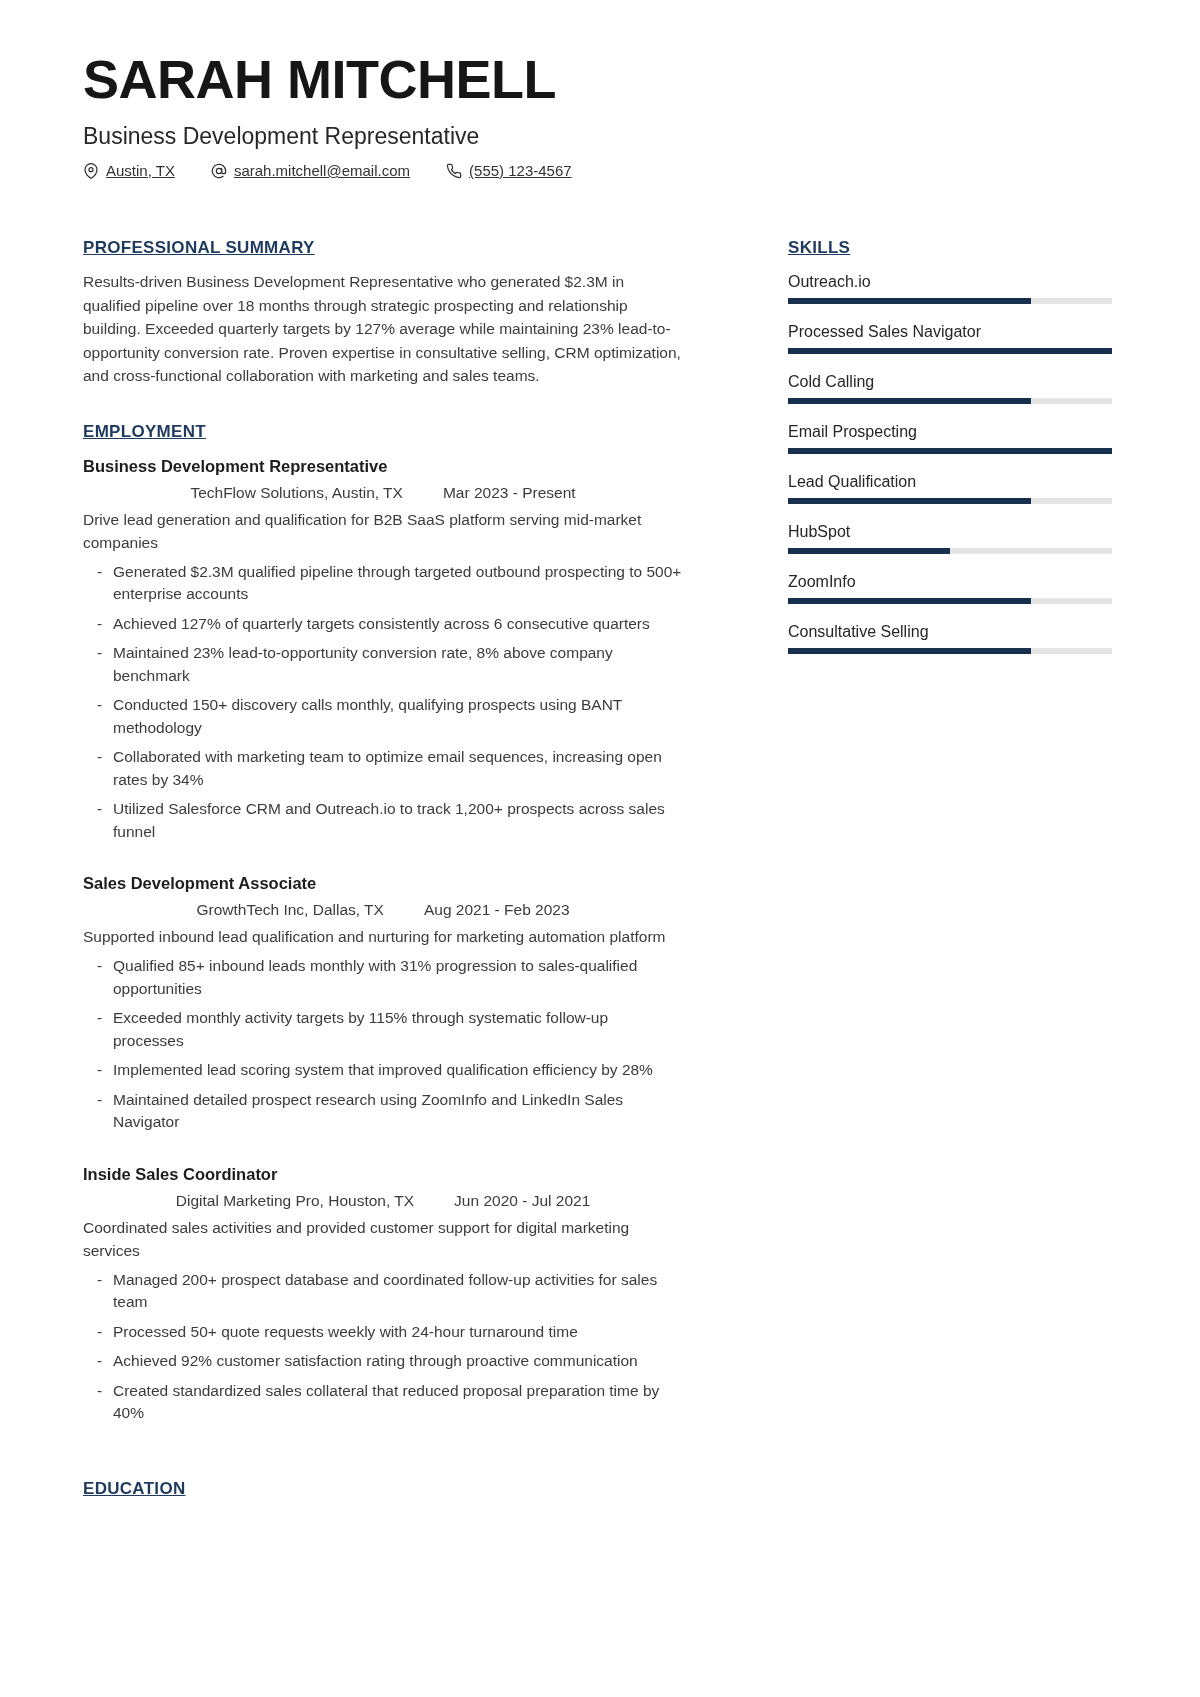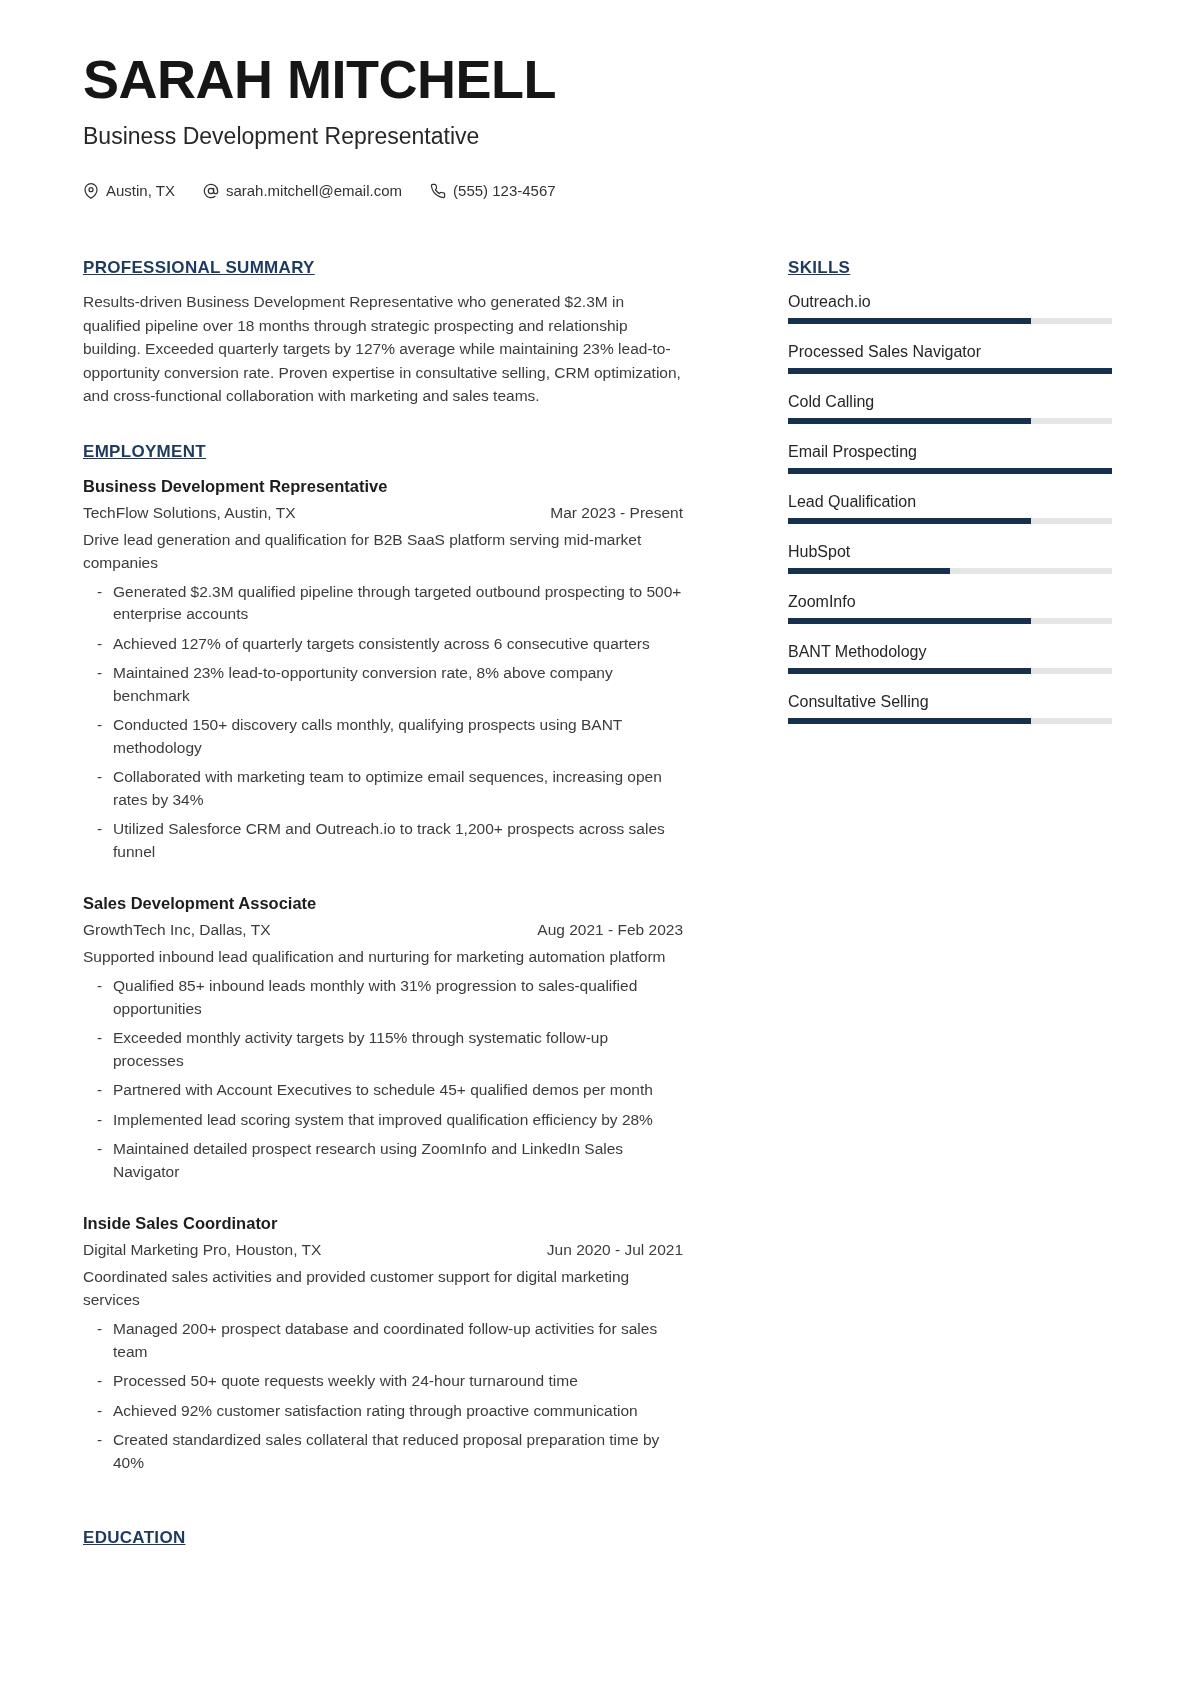--- a/index.html
+++ b/index.html
@@ -22,22 +22,22 @@
 
   
   .name{
     font-size:54px;font-weight:bold;color:var(--text-name);
     letter-spacing:-0.5px;line-height:1;
   }
   .job-headline{
     margin-top:17px;font-size:23px;font-weight:normal;color:var(--text-title);
   }
   .contact-row{
-    margin-top:32px;display:flex;align-items:center;gap:28px;
-    font-size:15px;color:#333333;
+    margin-top:12px;display:flex;align-items:center;gap:36px;
+    font-size:15px;color:#333333;text-decoration:underline;
   }
   .contact-item{display:flex;align-items:center;gap:7px;}
   .contact-item svg{display:block;stroke:#2f2f2f;}
 
   
   .columns{display:flex;margin-top:59px;}
   .main-col{width:600px;flex:0 0 600px;}
   .side-col{margin-left:105px;width:324px;flex:0 0 324px;}
 
   h2.section-heading{
@@ -51,21 +51,21 @@
   }
 
   
   .employment-heading{margin-top:34px;}
   .job{margin-top:14px;}
   .job + .job{margin-top:30px;}
   .job-title{
     font-size:16.5px;font-weight:bold;color:var(--text-strong);line-height:21px;
   }
   .job-meta{
-    margin-top:5px;display:flex;justify-content:space-between;align-items:baseline;
+    margin-top:5px;display:flex;justify-content:center;align-items:baseline;
     font-size:15.5px;color:var(--text-body);line-height:22px;gap:40px;
   }
   .job-desc{
     margin-top:4px;font-size:15.5px;line-height:23px;color:var(--text-body);
   }
   .job-bullets{list-style:none;margin-top:4px;}
   .job-bullets li{
     position:relative;padding-left:30px;margin-top:7px;
     font-size:15.5px;line-height:22.5px;color:var(--text-body);
   }
@@ -154,21 +154,20 @@
         <div class="job">
           <h3 class="job-title">Sales Development Associate</h3>
           <div class="job-meta">
             <span>GrowthTech Inc, Dallas, TX</span>
             <span>Aug 2021 - Feb 2023</span>
           </div>
           <p class="job-desc">Supported inbound lead qualification and nurturing for marketing automation platform</p>
           <ul class="job-bullets">
             <li>Qualified 85+ inbound leads monthly with 31% progression to sales-qualified opportunities</li>
             <li>Exceeded monthly activity targets by 115% through systematic follow-up processes</li>
-            <li>Partnered with Account Executives to schedule 45+ qualified demos per month</li>
             <li>Implemented lead scoring system that improved qualification efficiency by 28%</li>
             <li>Maintained detailed prospect research using ZoomInfo and LinkedIn Sales Navigator</li>
           </ul>
         </div>
 
         <div class="job">
           <h3 class="job-title">Inside Sales Coordinator</h3>
           <div class="job-meta">
             <span>Digital Marketing Pro, Houston, TX</span>
             <span>Jun 2020 - Jul 2021</span>
@@ -227,26 +226,20 @@
               <div class="skill-fill" style="width: 50%;"></div>
             </div>
         </div>
         <div class="skill">
           <div class="skill-name">ZoomInfo</div>
           <div class="skill-track">
               <div class="skill-fill" style="width: 75%;"></div>
             </div>
         </div>
         <div class="skill">
-          <div class="skill-name">BANT Methodology</div>
-          <div class="skill-track">
-              <div class="skill-fill" style="width: 75%;"></div>
-            </div>
-        </div>
-        <div class="skill">
           <div class="skill-name">Consultative Selling</div>
           <div class="skill-track">
               <div class="skill-fill" style="width: 75%;"></div>
             </div>
         </div>
       </div>
     </aside>
 
   </div>
 </div>

